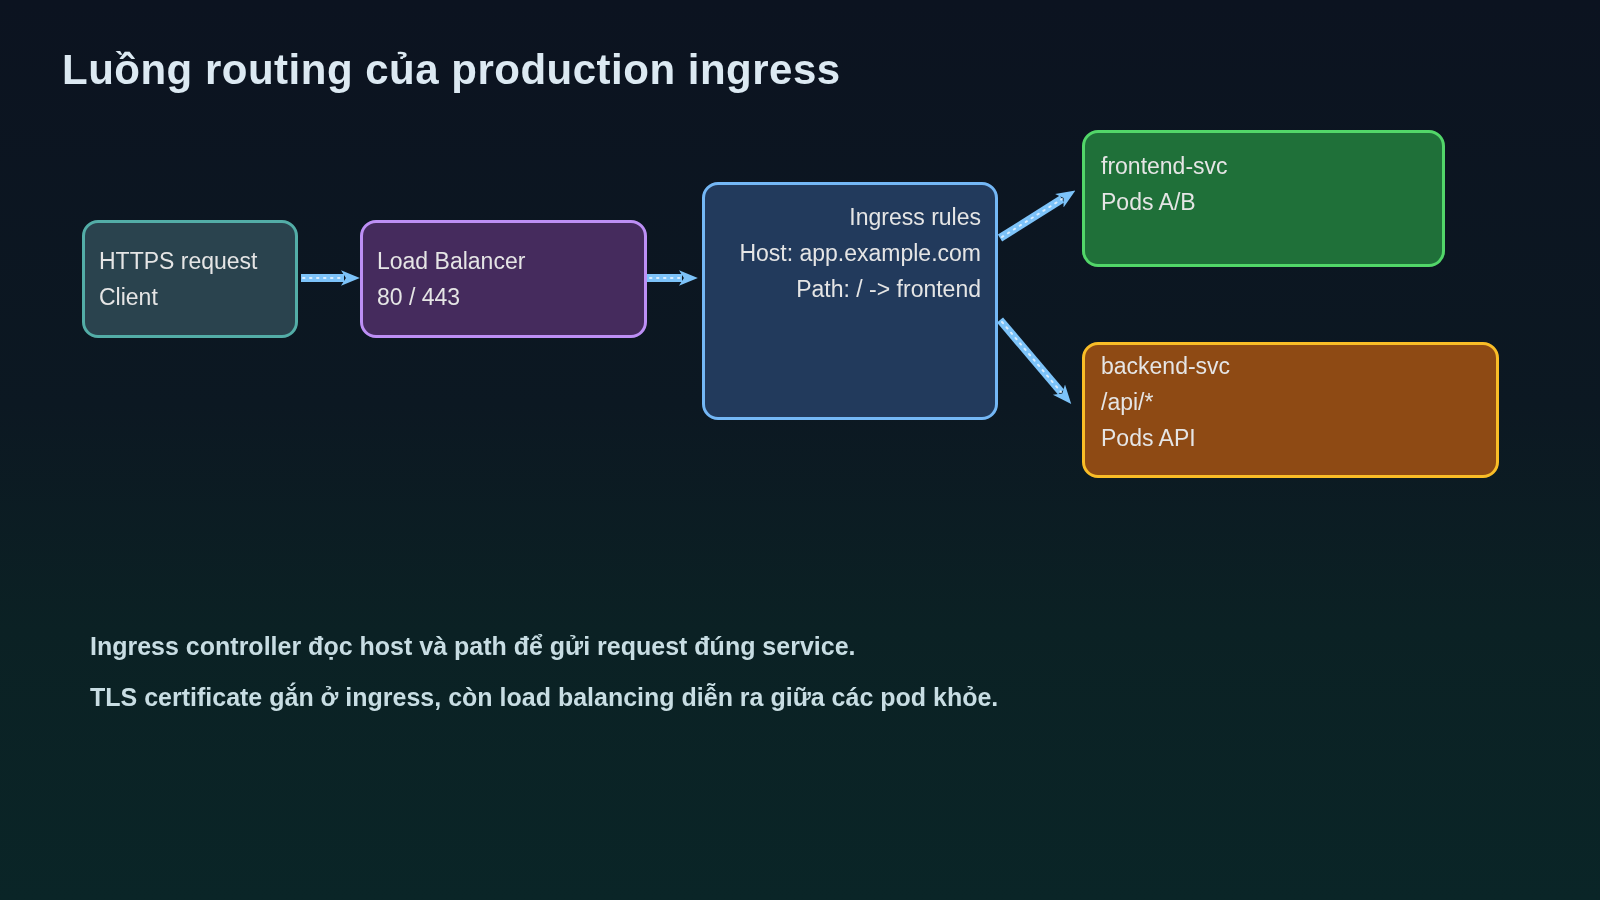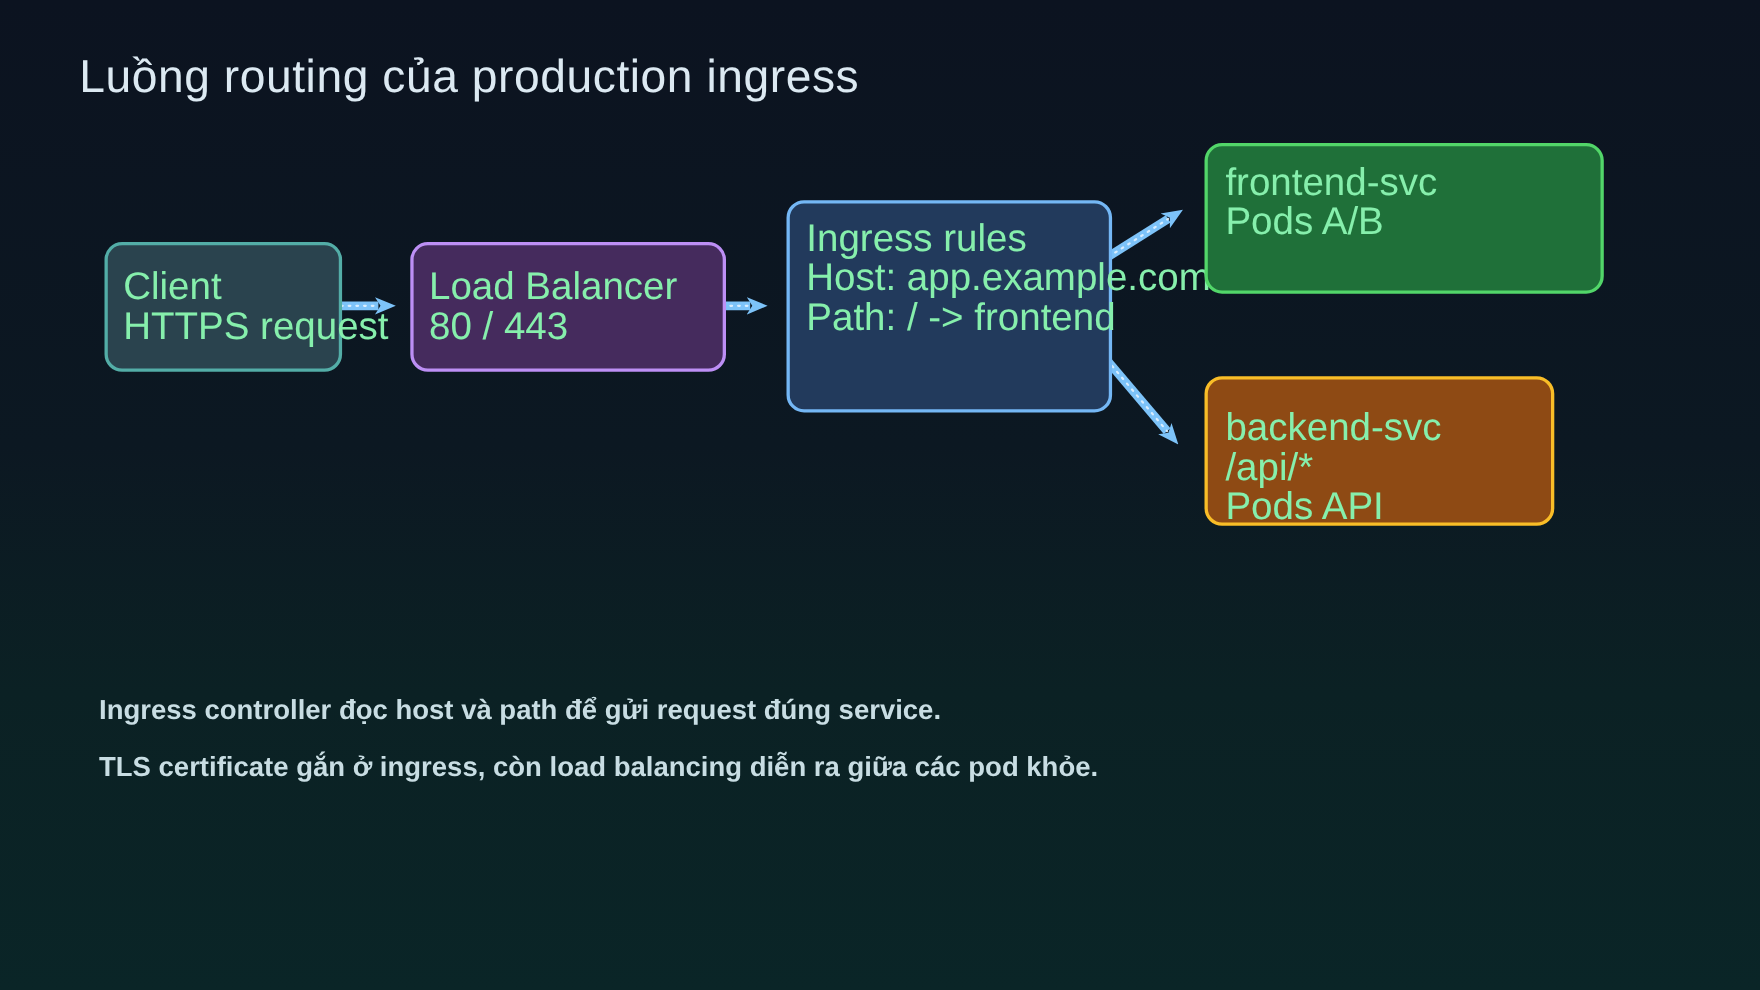--- a/index.html
+++ b/index.html
@@ -4,37 +4,37 @@
 <style>
   html,body{margin:0;padding:0;}
   body{
     width:1600px;height:900px;
     background:linear-gradient(180deg,#0c1320 0%, #0c1822 45%, #0b2124 70%, #0a2527 100%);
     font-family:"Liberation Sans", sans-serif;
     position:relative;overflow:hidden;
     -webkit-font-smoothing:antialiased;
   }
   .title{
-    position:absolute;left:72px;top:46px;
-    font-size:42px;font-weight:400;color:#dce9f2;letter-spacing:.5px;text-align:center;
+    position:absolute;left:62px;top:46px;
+    font-size:42px;font-weight:700;color:#dce9f2;letter-spacing:.5px;text-align:center;
   }
   .diagram{position:absolute;inset:0;}
   svg.arrows{position:absolute;left:0;top:0;pointer-events:none;}
   .node{
     position:absolute;box-sizing:border-box;
     border-radius:16px;border:3px solid;
-    color:#86efac;font-size:35px;line-height:36px;
-    padding:17px 14px;white-space:nowrap;margin-left:13px;
+    color:#e5e5e5;font-size:23px;line-height:36px;
+    padding:17px 14px;white-space:nowrap;
   }
   .node .nline{white-space:nowrap;}
   .node-client{left:82px;top:220px;width:216px;height:118px;background:#2a434e;border-color:#53ada7;padding-top:20px;}
   .node-lb{left:360px;top:220px;width:287px;height:118px;background:#452b5d;border-color:#bd8ff5;padding-top:20px;}
-  .node-ingress{left:702px;top:182px;width:296px;height:193px;background:#223a5c;border-color:#74b7f5;padding-top:14px;padding-left:15px;}
+  .node-ingress{left:702px;top:182px;width:296px;height:238px;background:#223a5c;border-color:#74b7f5;padding-top:14px;padding-left:30px;text-align:right;}
   .node-frontend{left:1082px;top:130px;width:363px;height:137px;background:#1f7039;border-color:#52d669;padding-top:15px;padding-left:16px;}
-  .node-backend{left:1082px;top:342px;width:318px;height:136px;background:#8e4a14;border-color:#f9bd27;padding-top:26px;padding-left:16px;}
+  .node-backend{left:1082px;top:342px;width:417px;height:136px;background:#8e4a14;border-color:#f9bd27;padding-top:3px;padding-left:16px;}
   .notes{position:absolute;left:90px;top:632px;color:#c8dde3;font-size:25px;font-weight:bold;}
   .note-line{margin:0 0 22px 0;white-space:nowrap;}
 </style>
 </head>
 <body>
 
 <div class="title">Luồng routing của production ingress</div>
 
 <div class="diagram">
 
@@ -60,22 +60,22 @@
       <line x1="1002" y1="237" x2="1062" y2="199" stroke="#eaf5ff" stroke-width="2" stroke-dasharray="1.5 5.5" stroke-linecap="round" opacity="0.85"></line>
     </g>
 
     <g>
       <line x1="1000" y1="320" x2="1061" y2="392" stroke="#7dc3f9" stroke-width="8" marker-end="url(#ah)"></line>
       <line x1="1002" y1="322" x2="1061" y2="392" stroke="#eaf5ff" stroke-width="2" stroke-dasharray="1.5 5.5" stroke-linecap="round" opacity="0.85"></line>
     </g>
   </svg>
 
   <div class="node node-client">
+    <div class="nline">HTTPS request</div>
     <div class="nline">Client</div>
-    <div class="nline">HTTPS request</div>
   </div>
 
   <div class="node node-lb">
     <div class="nline">Load Balancer</div>
     <div class="nline">80 / 443</div>
   </div>
 
   <div class="node node-ingress">
     <div class="nline">Ingress rules</div>
     <div class="nline">Host: app.example.com</div>

